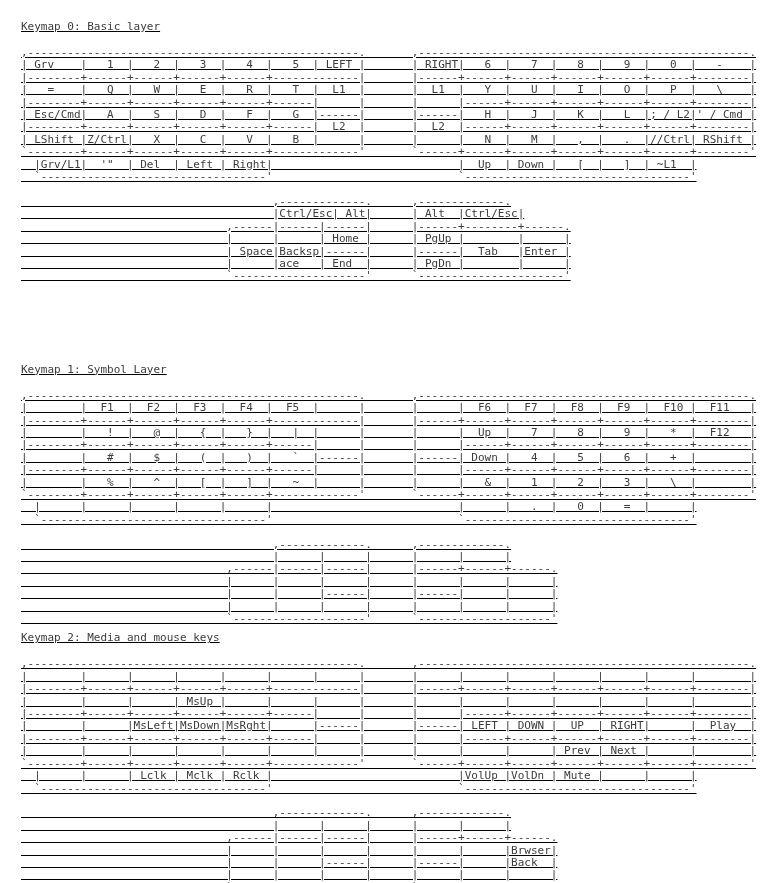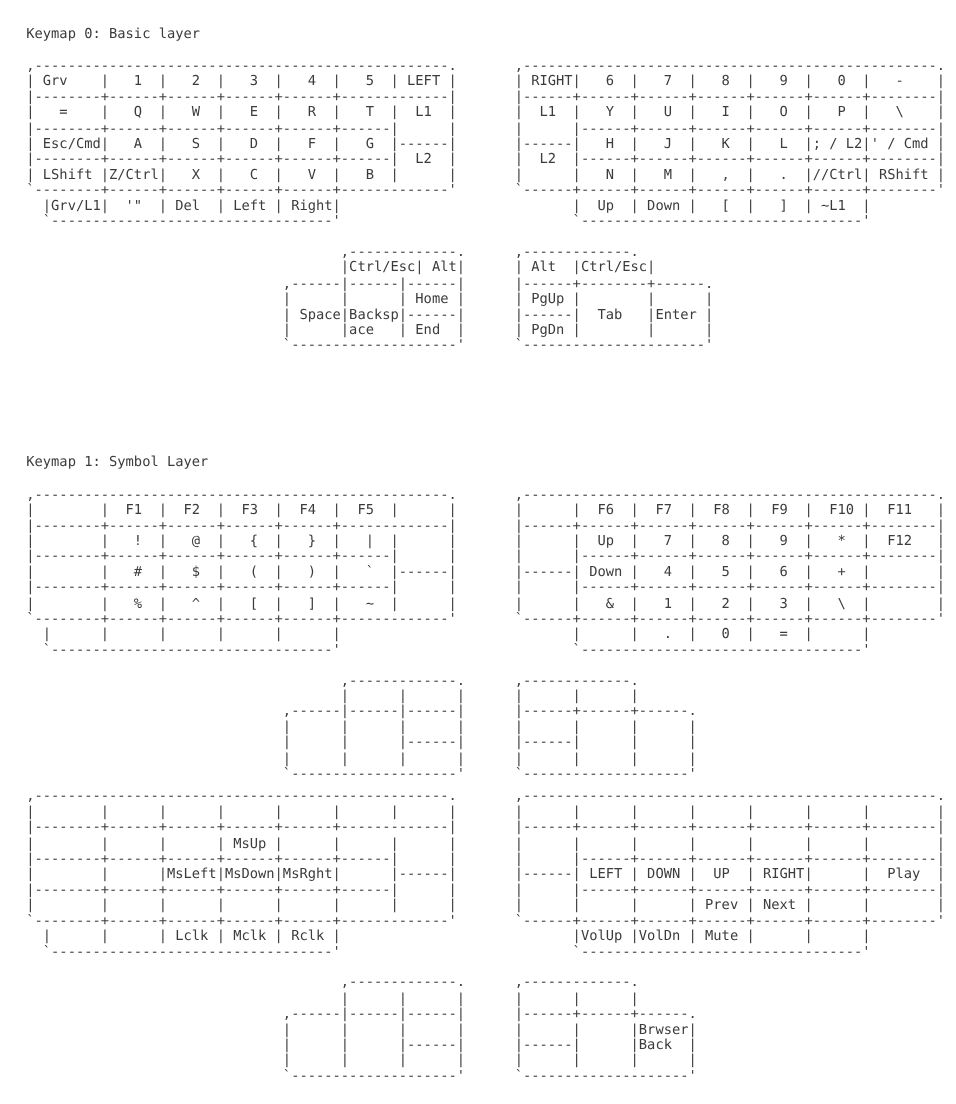--- a/index.html
+++ b/index.html
@@ -10,20 +10,21 @@
   body {
     width: 765px;
     height: 883px;
     overflow: hidden;
   }
   .page {
     box-sizing: border-box;
     width: 676px;
     height: 883px;
     padding: 20px 0 0 21px;
+    text-decoration: underline;
   }
   .keymap-title {
     font-family: "DejaVu Sans Mono", monospace;
     font-size: 11px;
     line-height: 13px;
     color: #3c3c3c;
     white-space: pre;
     margin: 0 0 14px 0;
   }
   pre.keymap-art {
@@ -82,20 +83,21 @@
                                       ,-------------.      ,-------------.
                                       |      |      |      |      |      |
                                ,------|------|------|      |------+------+------.
                                |      |      |      |      |      |      |      |
                                |      |      |------|      |------|      |      |
                                |      |      |      |      |      |      |      |
                                `--------------------'      `--------------------'</pre>
   </section>
 
   <section class="keymap-section" id="keymap-section-2">
+    <div class="keymap-title">Keymap 2: Media and mouse keys</div>
     <pre class="keymap-art">,--------------------------------------------------.       ,--------------------------------------------------.
 |        |      |      |      |      |      |      |       |      |      |      |      |      |      |        |
 |--------+------+------+------+------+-------------|       |------+------+------+------+------+------+--------|
 |        |      |      | MsUp |      |      |      |       |      |      |      |      |      |      |        |
 |--------+------+------+------+------+------|      |       |      |------+------+------+------+------+--------|
 |        |      |MsLeft|MsDown|MsRght|      |------|       |------| LEFT | DOWN |  UP  | RIGHT|      |  Play  |
 |--------+------+------+------+------+------|      |       |      |------+------+------+------+------+--------|
 |        |      |      |      |      |      |      |       |      |      |      | Prev | Next |      |        |
 `--------+------+------+------+------+-------------'       `------+------+------+------+------+------+--------'
   |      |      | Lclk | Mclk | Rclk |                            |VolUp |VolDn | Mute |      |      |

